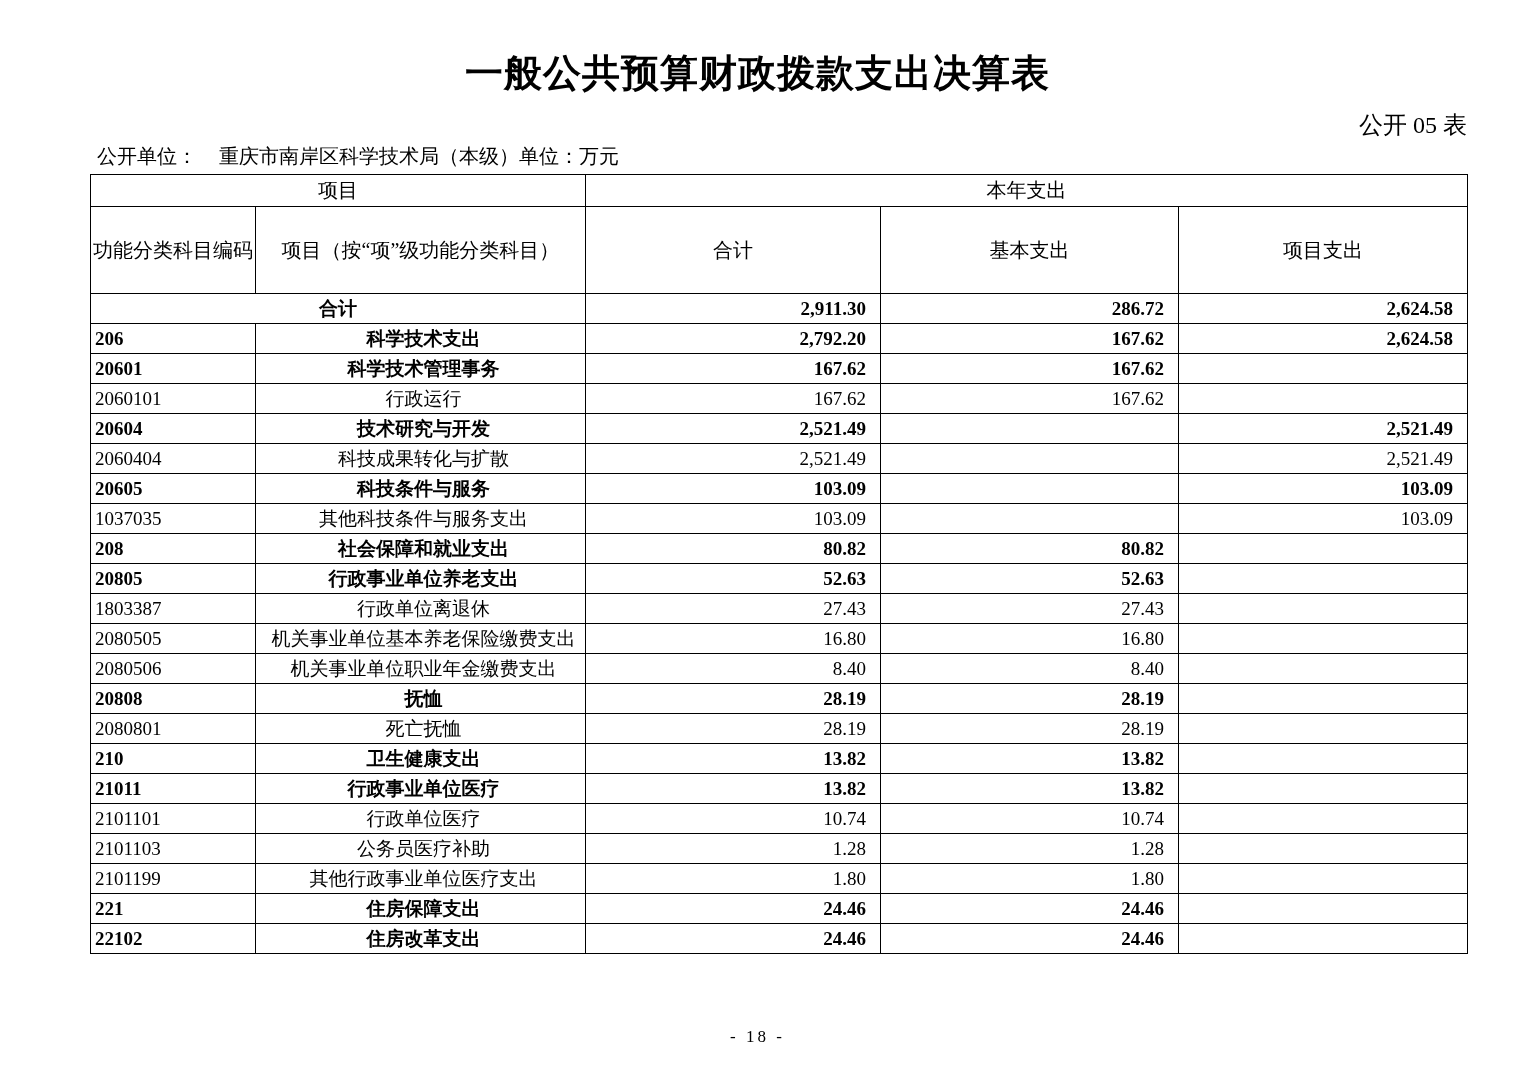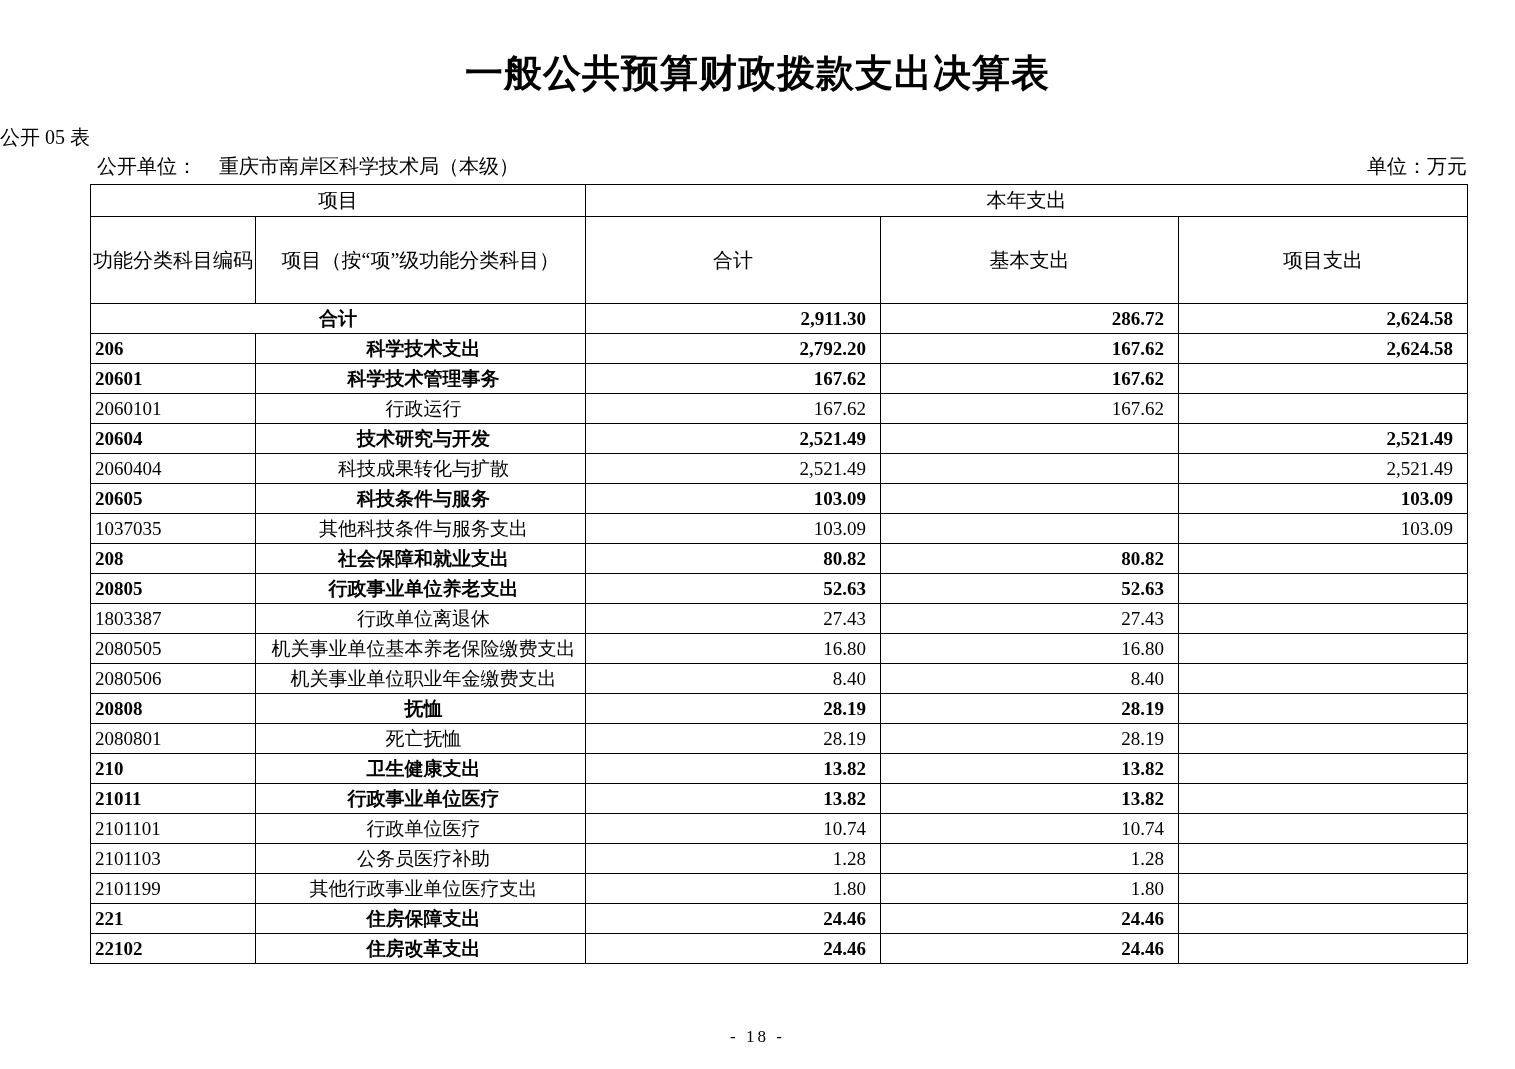--- a/index.html
+++ b/index.html
@@ -15,27 +15,27 @@
   }
   .title {
     margin: 0;
     padding-top: 48px;
     text-align: center;
     font-size: 38px;
     font-weight: bold;
     letter-spacing: 1px;
   }
   .form-no {
-    margin-top: 25px;
+    margin-top: 10px;
     margin-right: 48px;
-    font-size: 20px;
+    text-align: right;
+    font-size: 24px;
   }
   .unit-line {
     display: flex;
-    justify-content: space-between;
     align-items: flex-end;
     margin: 2px 48px 4px 97px;
     font-size: 20px;
   }
   .unit-name { margin-left: 22px; }
   table.budget-table {
     margin-left: 90px;
     width: 1377px;
     border-collapse: collapse;
     table-layout: fixed;

